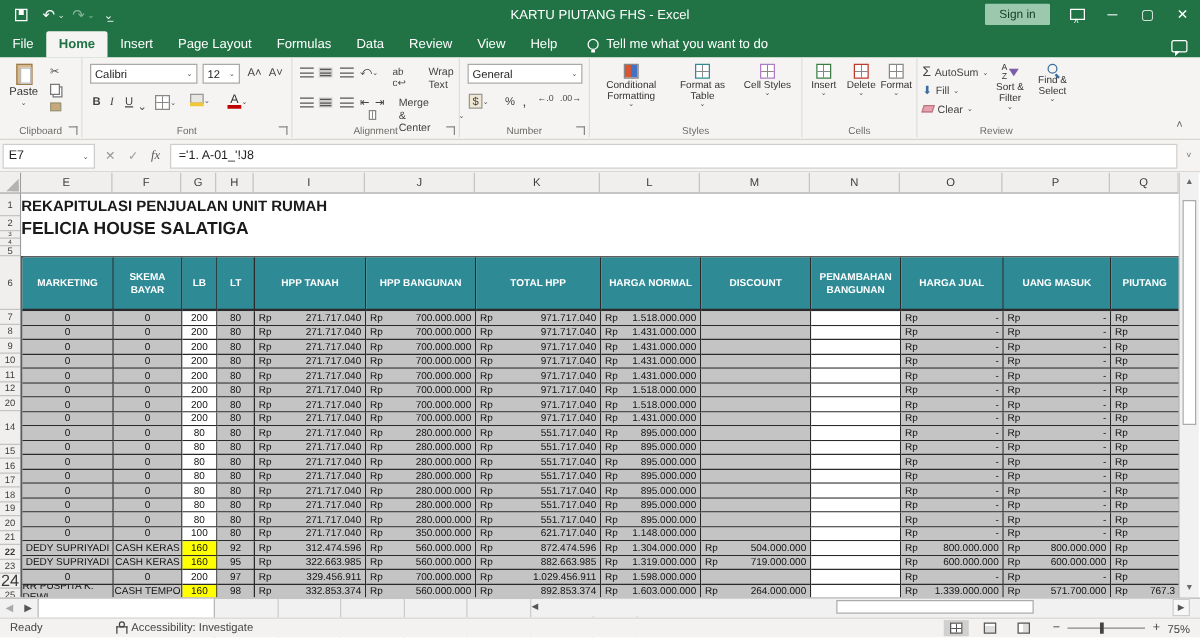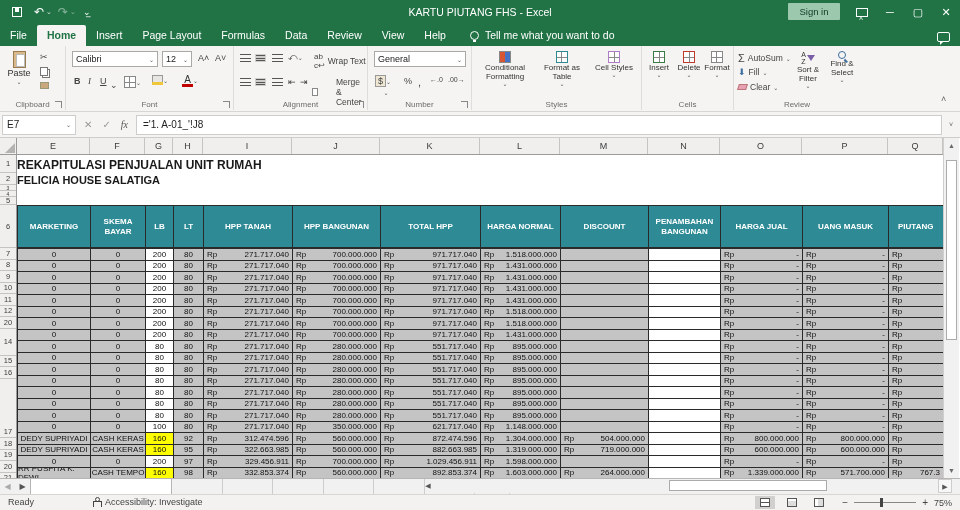--- a/index.html
+++ b/index.html
@@ -246,25 +246,25 @@
         <span></span>
         <span></span>
       </div>
     <div class="al-ic" style="position:absolute;left:38px;top:32px">
         <span></span>
         <span></span>
         <span></span>
       </div>
     <div class="mini" style="position:absolute;left:54px;top:31px">⇤</div>
     <div class="mini" style="position:absolute;left:66px;top:31px">⇥</div>
-    <div class="mini" style="position:absolute;left:80px;top:6px;gap:3px;font-size:8.5px">
+    <div class="mini" style="position:absolute;left:80px;top:6px;gap:18px;font-size:8.5px">
       <span style="font-size:8px">ab<br>c↩</span>
         <span>Wrap Text</span>
     </div>
-    <div class="mini" style="position:absolute;left:78px;top:31px;gap:18px;font-size:8.5px">
+    <div class="mini" style="position:absolute;left:61px;top:31px;gap:18px;font-size:8.5px">
       <span class="grid-ic" style="width:10px;height:8px"></span>
         <span>Merge &amp; Center</span>
         <span class="chev">⌄</span>
     </div>
     <div class="glabel">Alignment</div>
     <span class="launcher"></span>
   </div>
 
   <div class="rgroup" style="left:472px;width:170px">
     <div class="vbtn" style="left:4px;top:5px;width:58px">
@@ -403,34 +403,34 @@
       <div class="rowh" style="height: 11.5px; font-size: 7.5px;">7</div>
       <div class="rowh" style="height: 11.5px; font-size: 7.5px;">8</div>
       <div class="rowh" style="height: 11.5px; font-size: 7.5px;">9</div>
       <div class="rowh" style="height: 11.5px; font-size: 7.5px;">10</div>
       <div class="rowh" style="height: 11.5px; font-size: 7.5px;">11</div>
       <div class="rowh" style="height: 11.5px; font-size: 7.5px;">12</div>
       <div class="rowh" style="height: 11.5px; font-size: 7.5px;">20</div>
       <div class="rowh" style="height: 27px; font-size: 7.5px;">14</div>
       <div class="rowh" style="height: 11.5px; font-size: 7.5px;">15</div>
       <div class="rowh" style="height: 11.5px; font-size: 7.5px;">16</div>
-      <div class="rowh" style="height: 11.5px; font-size: 7.5px; margin-top: 48px;">17</div>
+      <div class="rowh" style="height: 11.5px; font-size: 7.5px;">17</div>
       <div class="rowh" style="height: 11.5px; font-size: 7.5px;">18</div>
       <div class="rowh" style="height: 11.5px; font-size: 7.5px;">19</div>
       <div class="rowh" style="height: 11.5px; font-size: 7.5px;">20</div>
       <div class="rowh" style="height: 11.5px; font-size: 7.5px;">21</div>
       <div class="rowh" style="height: 11.5px; font-size: 7.5px; font-weight: bold;">22</div>
       <div class="rowh" style="height: 11.5px; font-size: 7.5px;">23</div>
       <div class="rowh" style="height: 11.5px; font-size: 13px;">24</div>
       <div class="rowh" style="height: 11.5px; font-size: 7.5px;">25</div>
       <div class="rowh" style="height: 11.5px; font-size: 7.5px;">26</div>
     </div>
   <div id="canvas">
     <div class="sheet-title" style="top:3px;font-size:12px">REKAPITULASI PENJUALAN UNIT RUMAH</div>
-    <div class="sheet-title" style="top:19px;font-size:11px">FELICIA HOUSE SALATIGA</div>
+    <div class="sheet-title" style="top:19px;font-size:14px">FELICIA HOUSE SALATIGA</div>
     <div id="grid-table" style="grid-template-columns: 73px 55px 28px 30px 89px 88px 100px 80px 88px 72px 82px 86px 55px; grid-template-rows: 43px repeat(20, 11.5px);">
         <div class="cell hd">MARKETING</div>
         <div class="cell hd">SKEMA BAYAR</div>
         <div class="cell hd">LB</div>
         <div class="cell hd">LT</div>
         <div class="cell hd">HPP TANAH</div>
         <div class="cell hd">HPP BANGUNAN</div>
         <div class="cell hd">TOTAL HPP</div>
         <div class="cell hd">HARGA NORMAL</div>
         <div class="cell hd">DISCOUNT</div>

